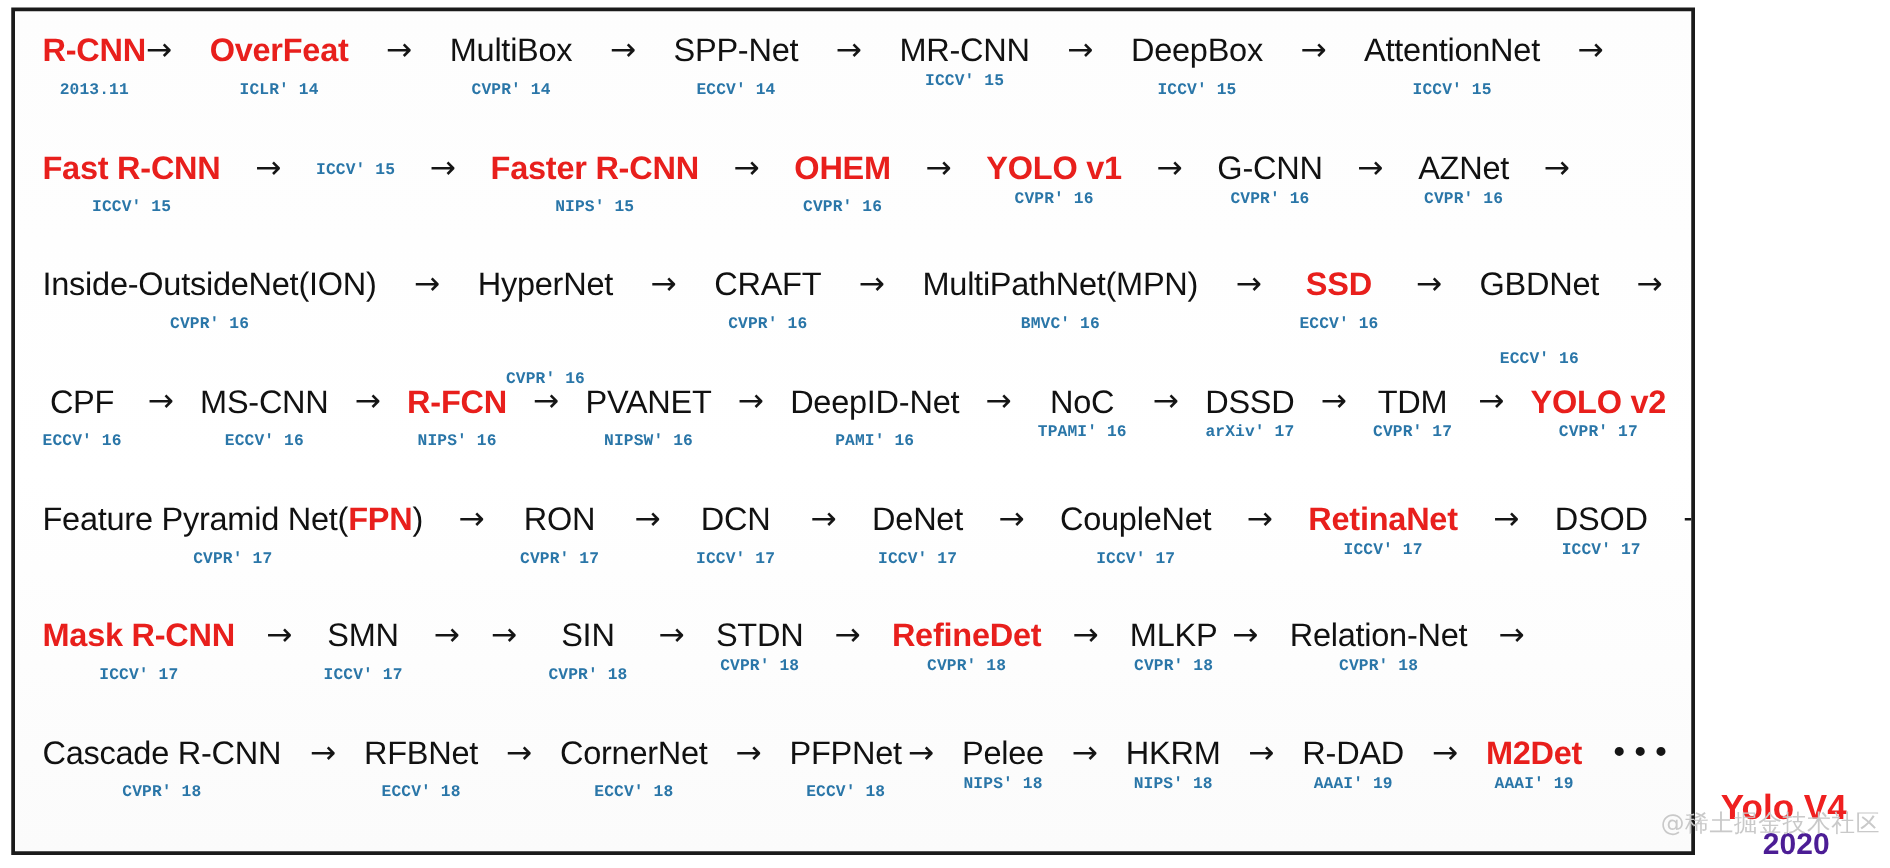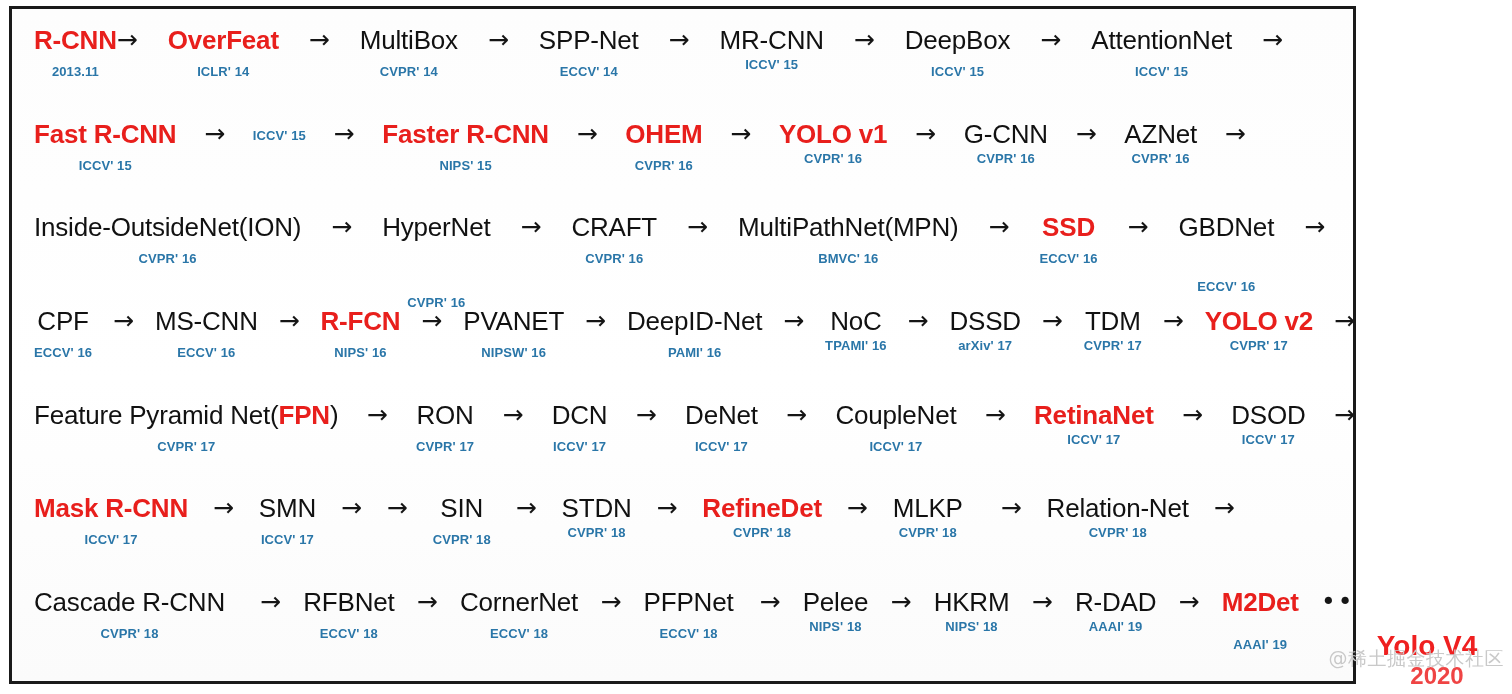--- a/index.html
+++ b/index.html
@@ -80,21 +80,21 @@
   .node.hl .node-name {
     color: #e81f1c;
     font-weight: bold;
   }
   .node-name .hlpart {
     color: #e81f1c;
     font-weight: bold;
   }
 
   .node-venue {
-    font-family: Liberation Sans, sans-serif;
+    font-family: Liberation Mono, monospace;
     font-size: 13px;
     line-height: 16px;
     font-weight: bold;
     color: #2a76a8;
     white-space: nowrap;
     margin-top: 9px;
     letter-spacing: 0.1px;
   }
   .node-venue.raised { margin-top: 2px; }
 
@@ -130,21 +130,21 @@
     font-family: "Liberation Sans", sans-serif;
     font-size: 28px;
     font-weight: bold;
     color: #ef2020;
     letter-spacing: 0px;
   }
   #yolov4-year {
     font-family: "Liberation Sans", sans-serif;
     font-size: 24px;
     font-weight: bold;
-    color: #ef4444;
+    color: #4c1d95;
     margin-top: 2px;
     padding-left: 20px;
   }
 
   
   #watermark {
     position: absolute;
     right: 8px;
     bottom: 22px;
     font-family: "DejaVu Sans", sans-serif;
@@ -371,68 +371,68 @@
           <div class="node" style="margin-right: 24.93px;">
             <div class="node-name">STDN</div>
             <div class="node-venue raised">CVPR' 18</div>
           </div>
           <span class="arrow" style="margin-right: 24.93px;">→</span>
           <div class="node hl" style="margin-right: 24.93px;">
             <div class="node-name">RefineDet</div>
             <div class="node-venue raised">CVPR' 18</div>
           </div>
           <span class="arrow" style="margin-right: 24.93px;">→</span>
-          <div class="node" style="margin-right: 38px;">
+          <div class="node" style="margin-right: 12px;">
             <div class="node-name">MLKP</div>
             <div class="node-venue raised">CVPR' 18</div>
           </div>
           <span class="arrow" style="margin-right: 24.93px;">→</span>
           <div class="node" style="margin-right: 24.93px;">
             <div class="node-name">Relation-Net</div>
             <div class="node-venue raised">CVPR' 18</div>
           </div>
           <span class="arrow">→</span>
         </div>
         <div class="row">
-          <div class="node" style="margin-right: 35px;">
+          <div class="node" style="margin-right: 23px;">
             <div class="node-name">Cascade R-CNN</div>
             <div class="node-venue">CVPR' 18</div>
           </div>
           <span class="arrow" style="margin-right: 22.28px;">→</span>
           <div class="node" style="margin-right: 22.28px;">
             <div class="node-name">RFBNet</div>
             <div class="node-venue">ECCV' 18</div>
           </div>
           <span class="arrow" style="margin-right: 22.28px;">→</span>
           <div class="node" style="margin-right: 22.28px;">
             <div class="node-name">CornerNet</div>
             <div class="node-venue">ECCV' 18</div>
           </div>
           <span class="arrow" style="margin-right: 22.28px;">→</span>
-          <div class="node" style="margin-right: 26px;">
+          <div class="node" style="margin-right: 5px;">
             <div class="node-name">PFPNet</div>
             <div class="node-venue">ECCV' 18</div>
           </div>
           <span class="arrow" style="margin-right: 22.28px;">→</span>
           <div class="node" style="margin-right: 22.28px;">
             <div class="node-name">Pelee</div>
             <div class="node-venue raised">NIPS' 18</div>
           </div>
           <span class="arrow" style="margin-right: 22.28px;">→</span>
           <div class="node" style="margin-right: 22.28px;">
             <div class="node-name">HKRM</div>
             <div class="node-venue raised">NIPS' 18</div>
           </div>
           <span class="arrow" style="margin-right: 22.28px;">→</span>
           <div class="node" style="margin-right: 22.28px;">
             <div class="node-name">R-DAD</div>
             <div class="node-venue raised">AAAI' 19</div>
           </div>
           <span class="arrow" style="margin-right: 22.28px;">→</span>
-          <div class="node hl" style="margin-right: 22.28px; gap: 18px;">
+          <div class="node hl" style="margin-right: 22.28px;">
             <div class="node-name">M2Det</div>
             <div class="node-venue raised">AAAI' 19</div>
           </div>
           <span class="ellipsis">•••</span>
         </div>
       </div>
   </div>
 
   <div id="yolov4-block">
     <div id="yolov4-title">Yolo V4</div>

